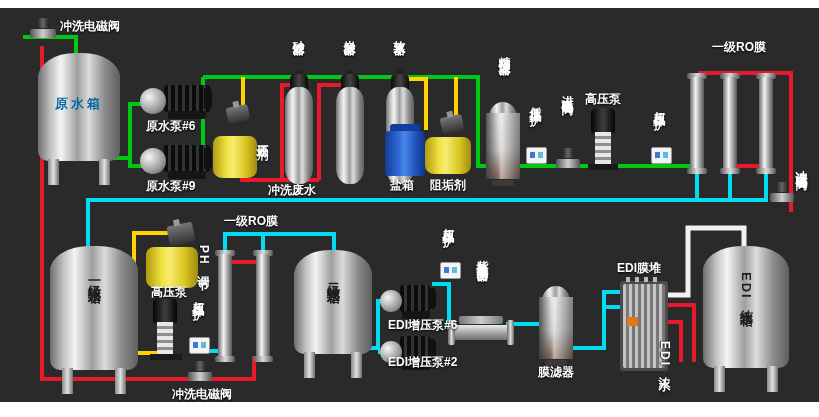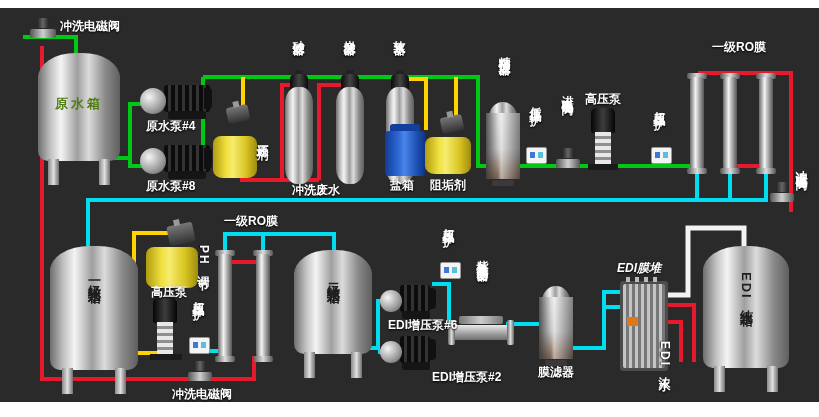--- a/index.html
+++ b/index.html
@@ -10,21 +10,21 @@
   .dev{position:absolute;}
   
   .lbl{position:absolute;color:#fff;font-size:12px;font-weight:bold;white-space:nowrap;
        text-shadow:0 1px 2px #000;line-height:1.05;}
   .vert{writing-mode:vertical-rl;letter-spacing:2px;}
   
   .steel{background:linear-gradient(90deg,#6e6e6e 0%,#c0c0c0 15%,#f4f4f4 28%,#9f9f9f 48%,#dcdcdc 62%,#8a8a8a 82%,#5f5f5f 100%);}
   .tank .dome{position:absolute;left:0;right:0;top:0;height:30px;border-radius:50% 50% 6px 6px/90% 90% 6px 6px;}
   .tank .body{position:absolute;left:0;right:0;top:22px;bottom:24px;border-radius:0 0 10px 10px;}
   .leg{position:absolute;bottom:0;width:11px;height:26px;background:linear-gradient(90deg,#8a8a8a,#e0e0e0,#6f6f6f);}
-  .tlbl{position:absolute;left:0;right:0;text-align:center;font-weight:bold;color:#4d7c0f;font-size:13px;}
+  .tlbl{position:absolute;left:0;right:0;text-align:center;font-weight:bold;color:#0369a1;font-size:13px;}
   .tlblv{position:absolute;top:18%;left:50%;transform:translateX(-50%);writing-mode:vertical-rl;
          color:#1e1e1e;font-weight:bold;font-size:13px;letter-spacing:2px;}
   
   .vessel .head{position:absolute;left:5px;top:0;width:18px;height:17px;border-radius:5px 5px 2px 2px;
         background:linear-gradient(90deg,#0a0a0a,#454545,#0a0a0a);}
   .vessel .cap{position:absolute;left:10px;top:-4px;width:8px;height:6px;background:#222;border-radius:2px;}
   .vessel .vbody{position:absolute;left:0;top:13px;width:28px;height:97px;border-radius:12px/16px;}
   
   .rov{width:20px;}
   .rov .fl{position:absolute;left:0;width:20px;height:6px;background:linear-gradient(90deg,#555,#ddd,#555);border-radius:2px;}
@@ -328,41 +328,41 @@
       <div class="plate"></div>
   </div>
 
   <div class="dev edistack" style="left:620px;top:281px;width:42px;height:84px;">
     <div class="tabs"></div>
       <div class="plates"></div>
       <div class="tag"></div>
   </div>
 
   <div class="lbl" style="left:60px;top:20px;">冲洗电磁阀</div>
-  <div class="lbl" style="left:146px;top:120px;">原水泵#4</div>
-  <div class="lbl" style="left:146px;top:180px;">原水泵#8</div>
+  <div class="lbl" style="left:146px;top:120px;">原水泵#6</div>
+  <div class="lbl" style="left:146px;top:180px;">原水泵#9</div>
   <div class="lbl vert" style="left:292px;top:30px;">砂滤器</div>
   <div class="lbl vert" style="left:343px;top:30px;">炭滤器</div>
   <div class="lbl vert" style="left:393px;top:30px;">软水器</div>
   <div class="lbl vert" style="left:256px;top:134px;">还原剂</div>
-  <div class="lbl" style="left:292px;top:184px;text-align:center;">冲洗废水</div>
+  <div class="lbl" style="left:268px;top:184px;text-align:center;">冲洗废水</div>
   <div class="lbl" style="left:390px;top:179px;">盐箱</div>
   <div class="lbl" style="left:430px;top:179px;">阻垢剂</div>
   <div class="lbl vert" style="left:498px;top:46px;">精密过滤器</div>
   <div class="lbl vert" style="left:529px;top:98px;">低压保护</div>
   <div class="lbl vert" style="left:561px;top:85px;">进水电磁阀</div>
   <div class="lbl" style="left:585px;top:93px;">高压泵</div>
   <div class="lbl vert" style="left:653px;top:102px;">超压保护</div>
   <div class="lbl" style="left:712px;top:41px;">一级RO膜</div>
   <div class="lbl vert" style="left:795px;top:160px;">冲洗电磁阀</div>
   <div class="lbl" style="left:224px;top:215px;">一级RO膜</div>
   <div class="lbl vert" style="left:197px;top:245px;">PH调节</div>
   <div class="lbl" style="left:151px;top:286px;">高压泵</div>
   <div class="lbl vert" style="left:192px;top:292px;">超压保护</div>
   <div class="lbl" style="left:388px;top:319px;">EDI增压泵#6</div>
-  <div class="lbl" style="left:388px;top:371px;margin-left:44px;">EDI增压泵#2</div>
+  <div class="lbl" style="left:388px;top:356px;">EDI增压泵#2</div>
   <div class="lbl vert" style="left:442px;top:219px;">超压保护</div>
   <div class="lbl vert" style="left:476px;top:250px;">紫外线杀菌器</div>
   <div class="lbl" style="left:538px;top:366px;">膜滤器</div>
-  <div class="lbl" style="left:617px;top:262px;font-style:italic;">EDI膜堆</div>
+  <div class="lbl" style="left:617px;top:262px;">EDI膜堆</div>
   <div class="lbl vert" style="left:658px;top:341px;">EDI浓水</div>
   <div class="lbl" style="left:172px;top:388px;">冲洗电磁阀</div>
 </div>
 
 </body></html>

